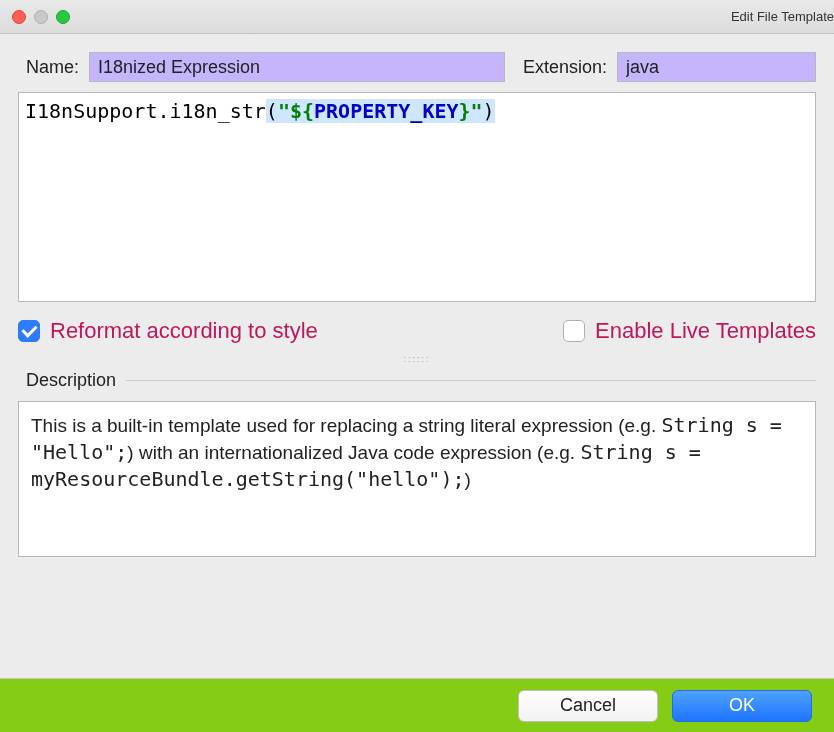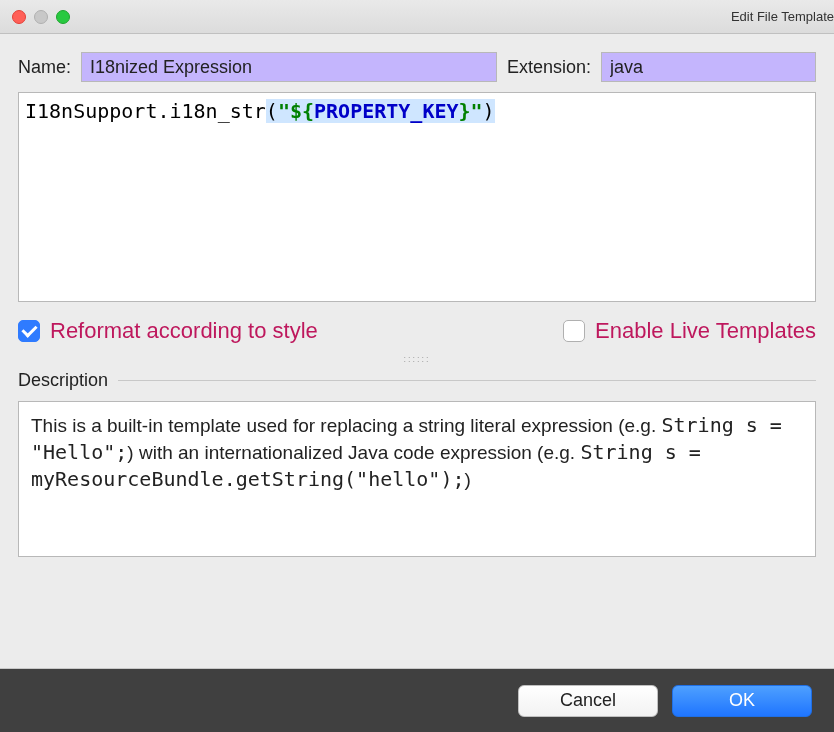--- a/index.html
+++ b/index.html
@@ -45,32 +45,33 @@
 .row {
   display: flex;
   align-items: center;
   gap: 10px;
   margin-bottom: 10px;
 }
 .label {
   font-size: 18px;
   color: #222;
   white-space: nowrap;
+  margin-left: 8px;
 }
 .text-input {
   height: 30px;
   border: 1px solid #b8b8b8;
   background: #c4b5fd;
   font-size: 18px;
   padding: 2px 8px;
   color: #222;
   outline: none;
 }
 .text-input.name { flex: 1; }
-.text-input.ext { width: 215px; }
+.text-input.ext { width: 199px; }
 .code-area {
   width: 100%;
   height: 210px;
   background: #fff;
   border: 1px solid #b8b8b8;
   padding: 6px 6px;
   font-family: Menlo, Consolas, monospace;
   font-size: 20px;
   color: #000;
   overflow: hidden;
@@ -149,23 +150,23 @@
   overflow: hidden;
   line-height: 1.35;
 }
 .desc-box .mono {
   font-family: Menlo, Consolas, monospace;
   font-size: 20px;
 }
 .footer {
   position: absolute;
   left: 0; right: 0; bottom: 0;
-  height: 64px;
+  height: 54px;
   border-top: 1px solid #c8c8c8;
-  background: #404040;
+  background: #84cc16;
   display: flex;
   align-items: center;
   justify-content: flex-end;
   padding-right: 22px;
   gap: 14px;
 }
 .btn {
   min-width: 140px;
   height: 32px;
   border-radius: 6px;

